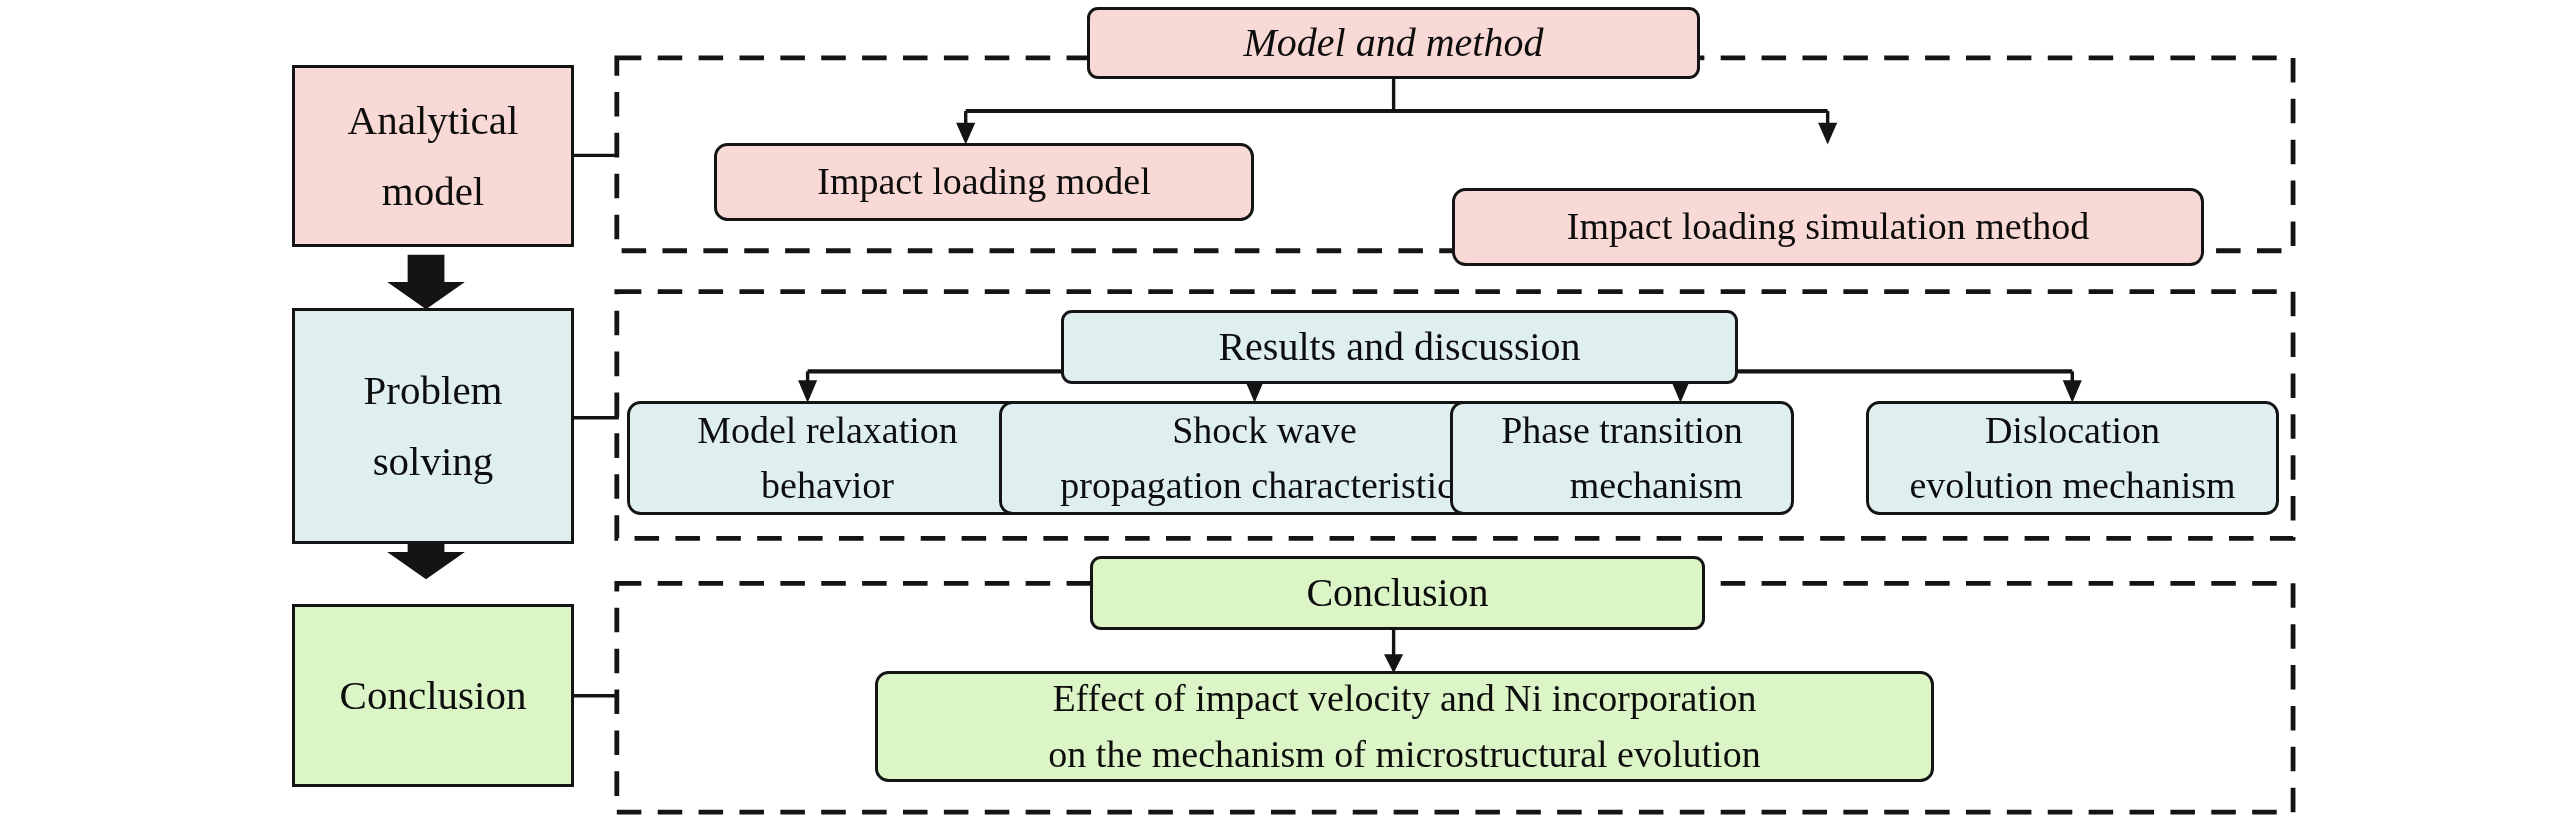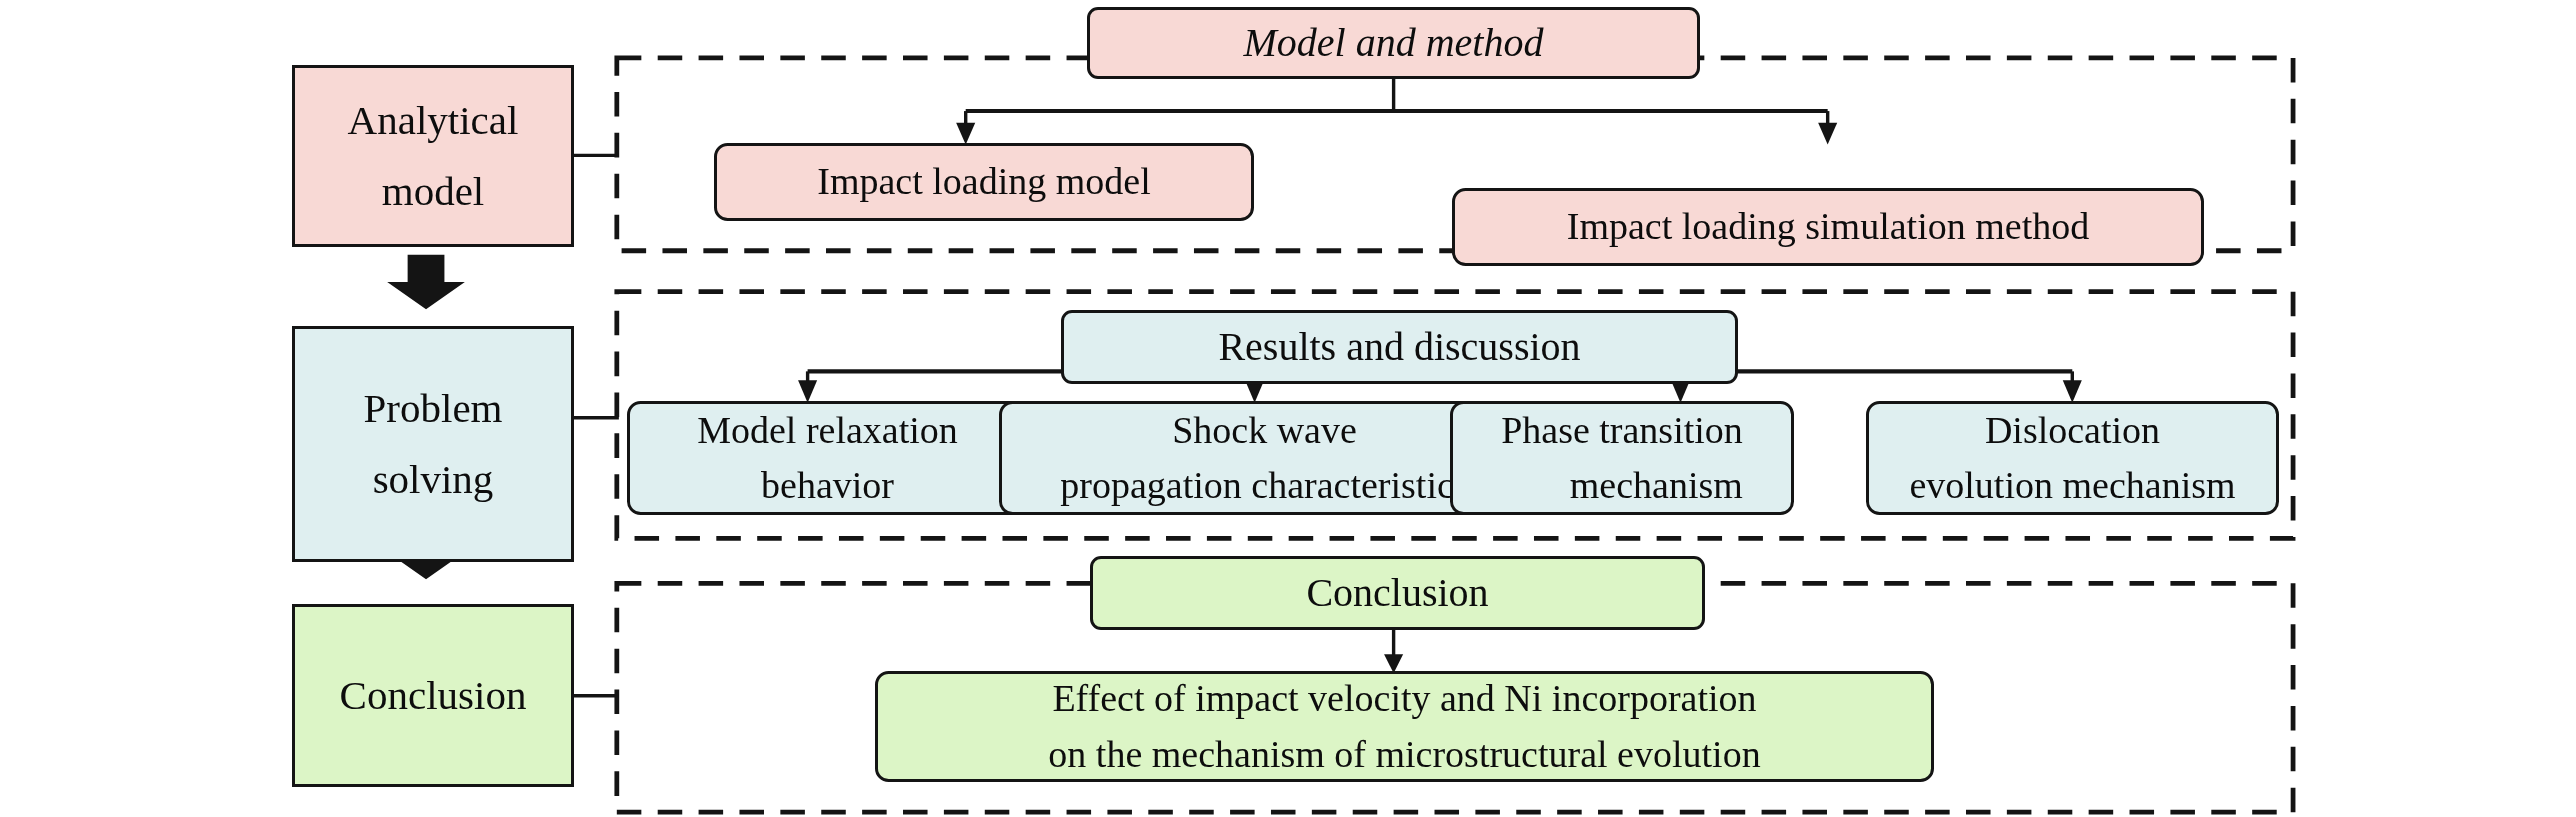--- a/index.html
+++ b/index.html
@@ -79,21 +79,21 @@
     <polygon points="3027,558 3055,558 3041,591" fill="var(--line)"></polygon>
 
     <line x1="2045" y1="924" x2="2045" y2="962" stroke="var(--line)" stroke-width="5"></line>
     <polygon points="2031,960 2059,960 2045,988" fill="var(--line)"></polygon>
   </svg>
 
   <div class="box stage pink" style="top:65px;height:182px;">
     <span>Analytical
 model</span>
   </div>
-  <div class="box stage blue" style="top:326px;height:236px;justify-content:center;">
+  <div class="box stage blue" style="top:308px;height:236px;justify-content:center;">
     <span>Problem
 solving</span>
   </div>
   <div class="box stage green" style="top:604px;height:183px;">
     <span>Conclusion</span>
   </div>
 
   <div class="box header pinkfill" style="left:1087px;top:6.8px;width:613px;height:72px;font-style:italic;">
     <span>Model and method</span>
   </div>

